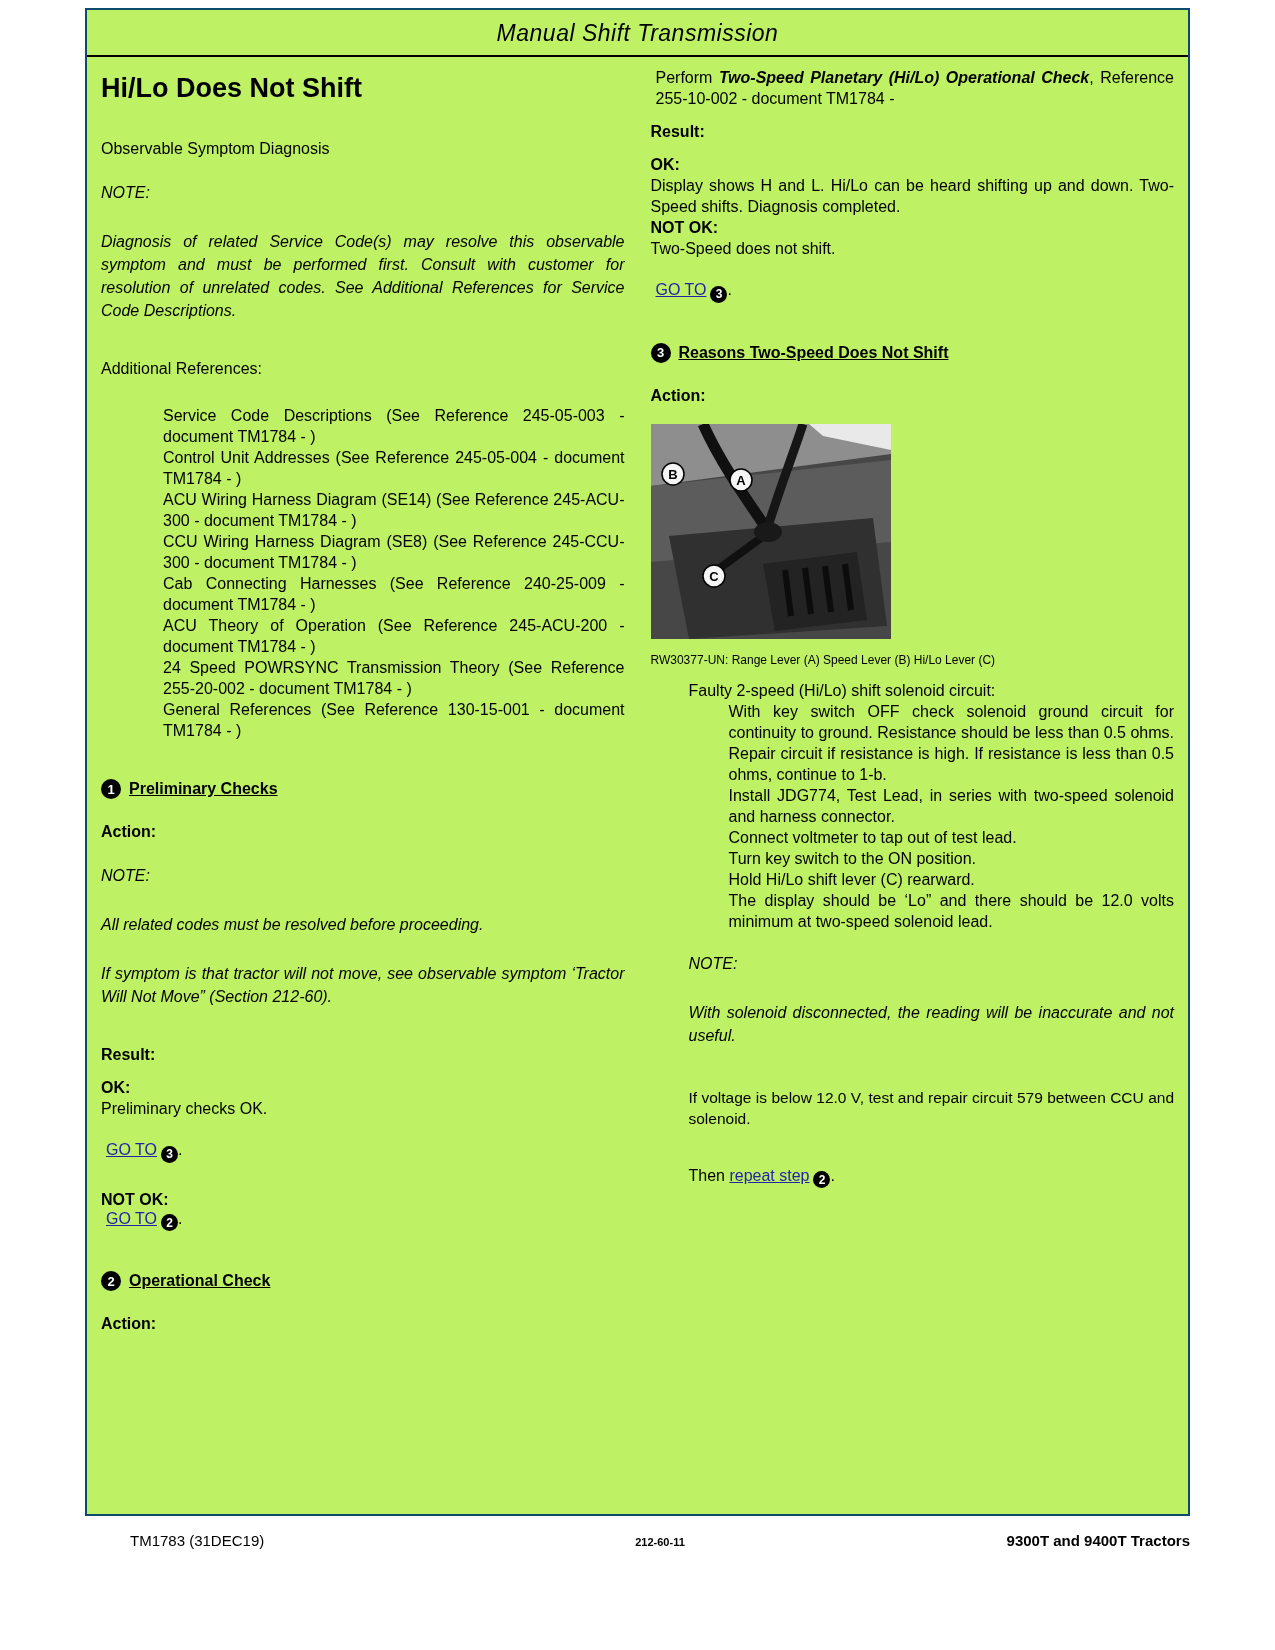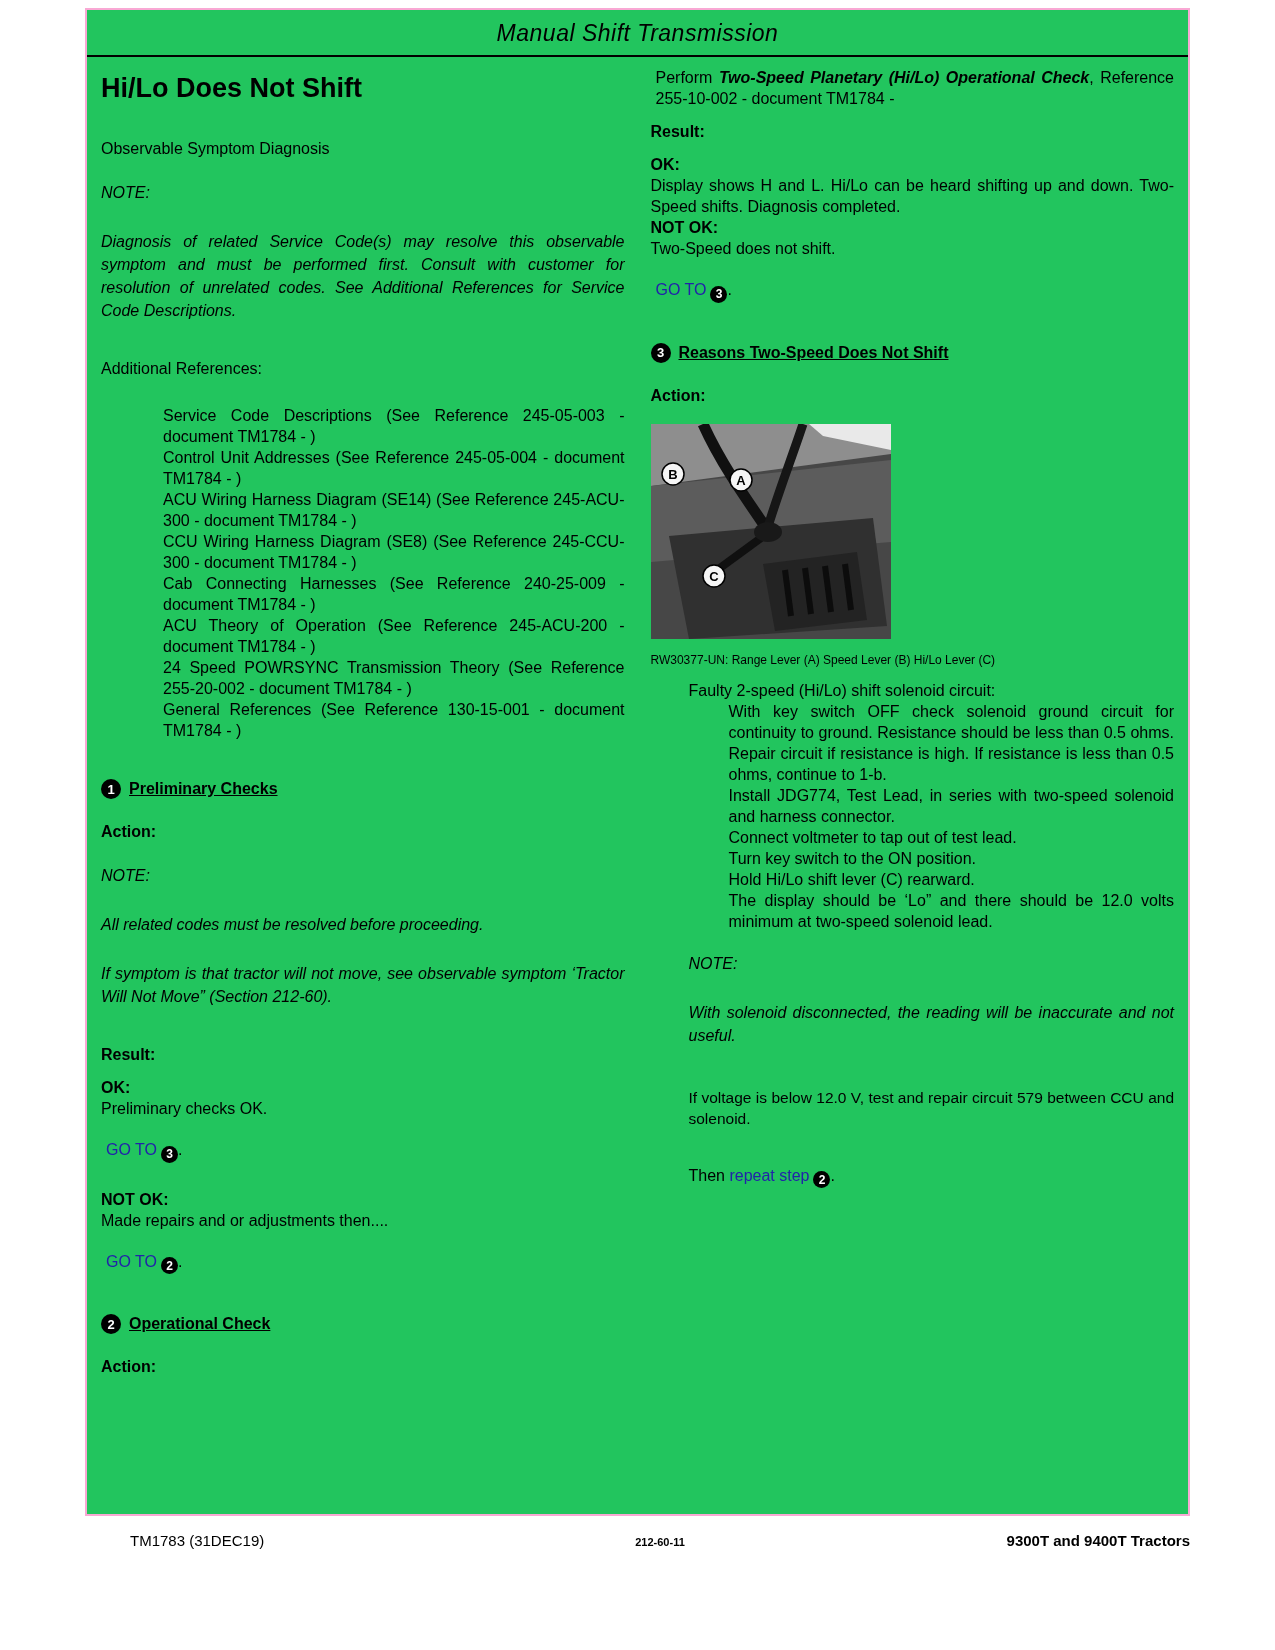--- a/index.html
+++ b/index.html
@@ -4,21 +4,21 @@
 <title>Manual Shift Transmission</title>
 <style>
   html, body { margin: 0; padding: 0; background: #ffffff; }
   body {
     width: 1275px; height: 1650px;
     font-family: "Liberation Sans", sans-serif;
     color: #000;
     position: relative;
   }
   .page { padding: 8px 85px 0 85px; }
-  .frame { border: 2px solid #f9a8d4; height: 1504px; overflow: hidden; background: #22c55e; }
+  .frame { border: 2px solid #0c4a6e; height: 1504px; overflow: hidden; background: #bef264; }
   .header {
     font-style: italic;
     font-size: 23px;
     text-align: center;
     padding: 10px 0 8px 0;
     border-bottom: 2px solid #000;
     letter-spacing: 0.5px;
   }
   .content { display: flex; gap: 26px; padding: 10px 14px 0 14px; }
   .col { width: 50%; }
@@ -45,21 +45,21 @@
   .ncircle {
     display: inline-flex; align-items: center; justify-content: center;
     width: 20px; height: 20px; border-radius: 50%;
     background: #000; color: #fff;
     font-weight: bold; font-size: 13px; line-height: 1;
     flex: 0 0 auto;
     vertical-align: -4px;
   }
   .ncircle.small { width: 17px; height: 17px; font-size: 12px; vertical-align: -3px; }
 
-  .link { color: #2222aa; cursor: pointer; }
+  .link { color: #2222aa; text-decoration: underline; cursor: pointer; }
   .link .ncircle { margin-left: 4px; }
   .goto-line { font-size: 16px; padding-left: 5px; }
   .perform { padding-left: 5px; }
 
   .figure-wrap { margin: 2px 0 10px 0; }
   .figure-caption { font-size: 12px; line-height: 15px; margin-bottom: 12px; }
   .voltage { font-size: 15.5px; }
 
   .footer {
     display: flex; align-items: baseline;
@@ -123,21 +123,20 @@
         <p class="body bold mb-sm">Result:</p>
 
         <p class="body bold">OK:</p>
         <p class="body mb-md">Preliminary checks OK.</p>
 
         <div class="goto-line mb-lg">
           <a class="link"><span>GO TO</span><span class="ncircle small">3</span></a><span>.</span>
         </div>
 
         <p class="body bold">NOT OK:</p>
-        <p class="body mb-md">Made repairs and or adjustments then....</p>
 
         <div class="goto-line mb-xxl">
           <a class="link"><span>GO TO</span><span class="ncircle small">2</span></a><span>.</span>
         </div>
 
         <div class="step-heading">
           <span class="ncircle">2</span>
           <span class="step-title">Operational Check</span>
         </div>
 

